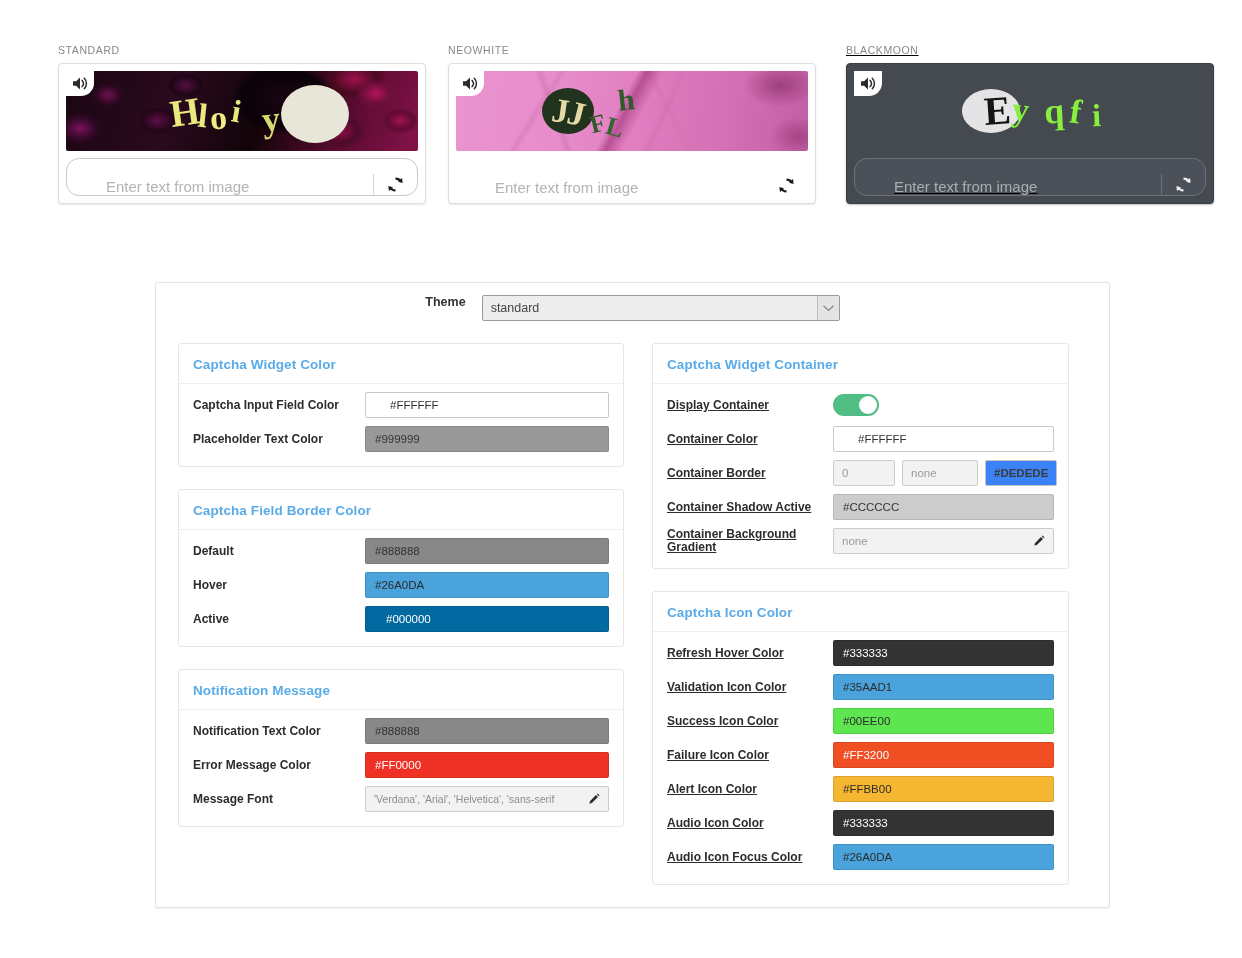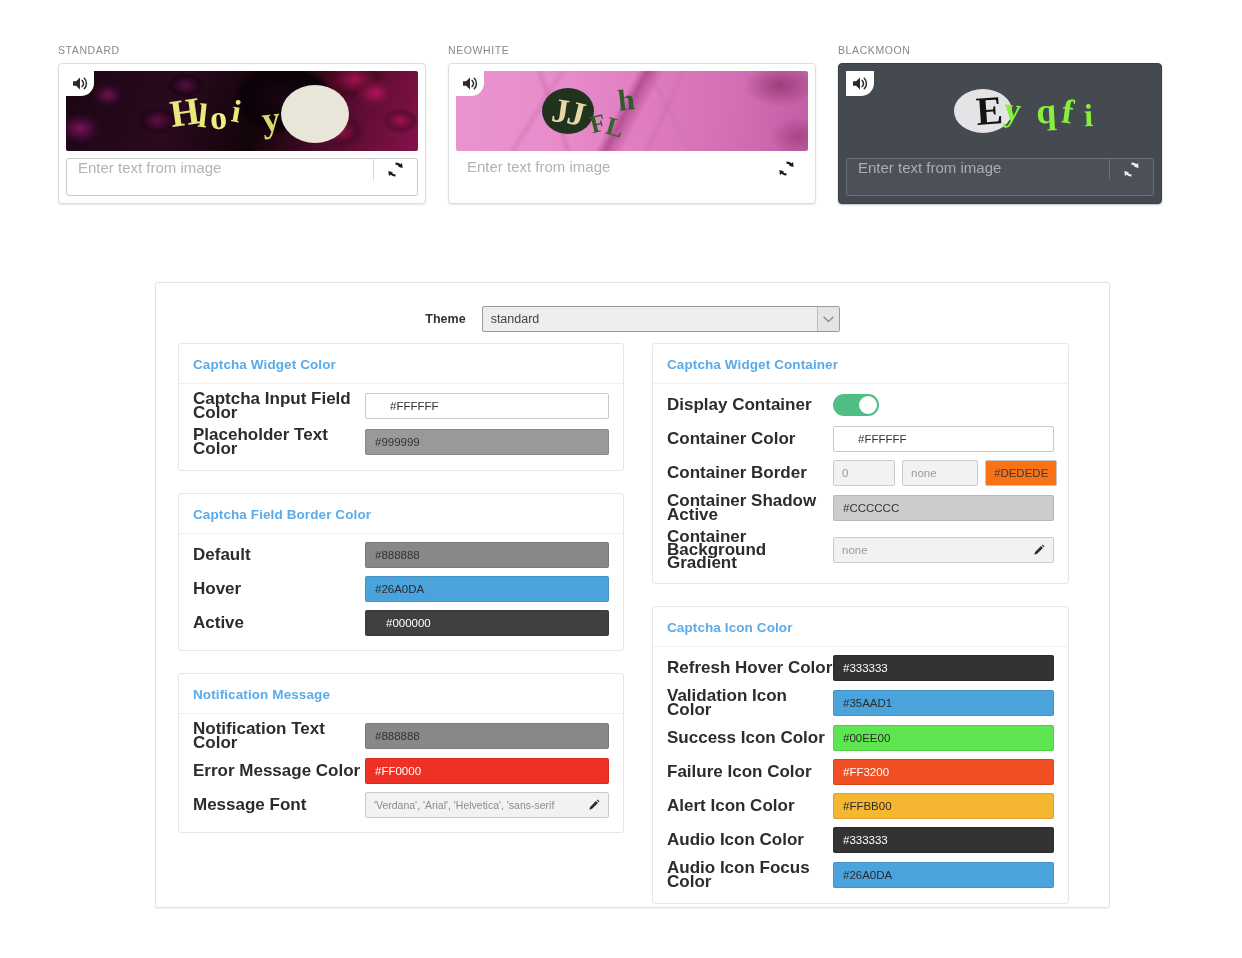--- a/index.html
+++ b/index.html
@@ -15,21 +15,21 @@
   
   .preview-row {
     position: absolute;
     top: 44px; left: 0;
     width: 1242px;
     display: flex;
   }
   .preview-col { position: relative; }
   .preview-col.standard  { margin-left: 58px; width: 368px; }
   .preview-col.neowhite  { margin-left: 22px; width: 368px; }
-  .preview-col.blackmoon { margin-left: 22px; width: 324px; }
+  .preview-col.blackmoon { margin-left: 30px; width: 368px; text-decoration: underline; }
 
   .preview-label {
     font-size: 10.5px;
     letter-spacing: 0.6px;
     color: #888888;
     margin-bottom: 6px;
     height: 13px;
     line-height: 13px;
   }
 
@@ -104,25 +104,26 @@
     white-space: pre;
   }
   .blob {
     position: absolute;
     border-radius: 50%;
   }
 
   
   .captcha-input-row {
     display: flex;
-    align-items: flex-start;
+    align-items: flex-end;
     margin-top: 7px;
     height: 38px;
-    border-radius: 3px;
+    border-radius: 13px;
     overflow: hidden;
+    padding-left: 28px;
   }
   .captcha-input-row.t-light { border: 1px solid #c9c9c9; background: #ffffff; }
   .captcha-input-row.t-plain { border: none; background: #ffffff; }
   .captcha-input-row.t-dark  { border: 1px solid #6d727a; background: #4c5159; }
 
   .captcha-input {
     flex: 1 1 auto;
     border: none;
     outline: none;
     background: transparent;
@@ -168,21 +169,21 @@
     left: 155px; top: 282px;
     width: 955px; height: 626px;
     background: #ffffff;
     border: 1px solid #e2e2e2;
     border-radius: 3px;
     box-shadow: 0 1px 2px rgba(0,0,0,0.06);
   }
 
   .theme-row {
     display: flex;
-    align-items: center;
+    align-items: flex-start;
     justify-content: center;
     height: 60px;
     padding-top: 12px;
   }
   .theme-label {
     font-size: 12.5px;
     font-weight: bold;
     color: #333333;
     margin-right: 16px;
   }
@@ -236,27 +237,27 @@
     border-bottom: 1px solid #f0f0f0;
     letter-spacing: 0.1px;
   }
   .field-row {
     display: flex;
     align-items: center;
     padding: 8px 14px 0 14px;
     min-height: 34px;
   }
   .field-label {
-    font-size: 17px;
+    font-size: 12px;
     font-weight: bold;
     color: #2c2c2c;
     line-height: 14px;
   }
   .col .field-label  { width: 172px; flex: 0 0 172px; }
-  .col.right .field-label { width: 166px; flex: 0 0 166px; }
+  .col.right .field-label { width: 166px; flex: 0 0 166px; text-decoration: underline; }
 
   .swatch {
     flex: 1 1 auto;
     height: 26px;
     display: flex;
     align-items: center;
     padding: 0 9px;
     font-size: 11.5px;
     font-family: "Liberation Sans", sans-serif;
     border-radius: 2px;
@@ -291,21 +292,21 @@
     font-size: 11.5px;
     color: #9b9b9b;
     padding: 0 8px;
     display: flex;
     align-items: center;
     font-family: "Liberation Sans", sans-serif;
     outline: none;
   }
   .mini-input.w1 { width: 62px; flex: 0 0 62px; }
   .mini-input.w2 { width: 76px; flex: 0 0 76px; }
-  .mini-input.w3 { flex: 1 1 auto; color: #3b3b3b; font-weight: normal; background: #f97316; border-color: #c4c4c4; }
+  .mini-input.w3 { flex: 1 1 auto; color: #3b3b3b; font-weight: bold; background: #3b82f6; border-color: #c4c4c4; }
 
   .gradient-field {
     flex: 1 1 auto;
     height: 26px;
     border: 1px solid #cbcbcb;
     border-radius: 2px;
     background: #f2f2f2;
     display: flex;
     align-items: center;
     justify-content: space-between;
@@ -481,21 +482,21 @@
         <div class="field-row">
           <div class="field-label">Default</div>
           <div class="swatch" style="background:#888888;color:#333333;">#888888</div>
         </div>
         <div class="field-row">
           <div class="field-label">Hover</div>
           <div class="swatch" style="background:#4AA3DB;color:#2b2b2b;">#26A0DA</div>
         </div>
         <div class="field-row">
           <div class="field-label">Active</div>
-          <div class="swatch" style="background:#404040;color:#FFFFFF;padding-left:20px;">#000000</div>
+          <div class="swatch" style="background:#0369a1;color:#FFFFFF;padding-left:20px;">#000000</div>
         </div>
       </div>
 
       <div class="card">
         <div class="card-title">Notification Message</div>
 
         <div class="field-row">
           <div class="field-label">Notification Text Color</div>
           <div class="swatch" style="background:#888888;color:#333333;">#888888</div>
         </div>

